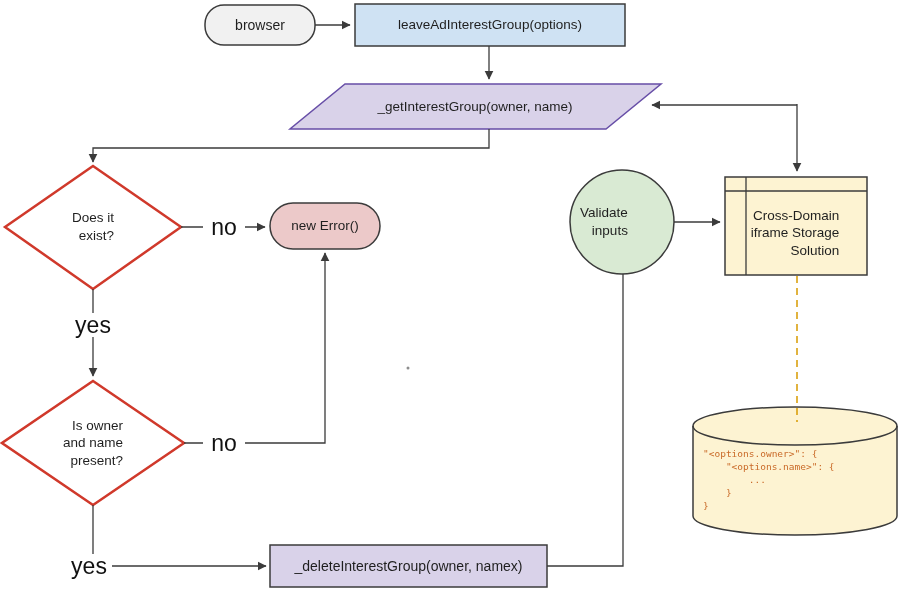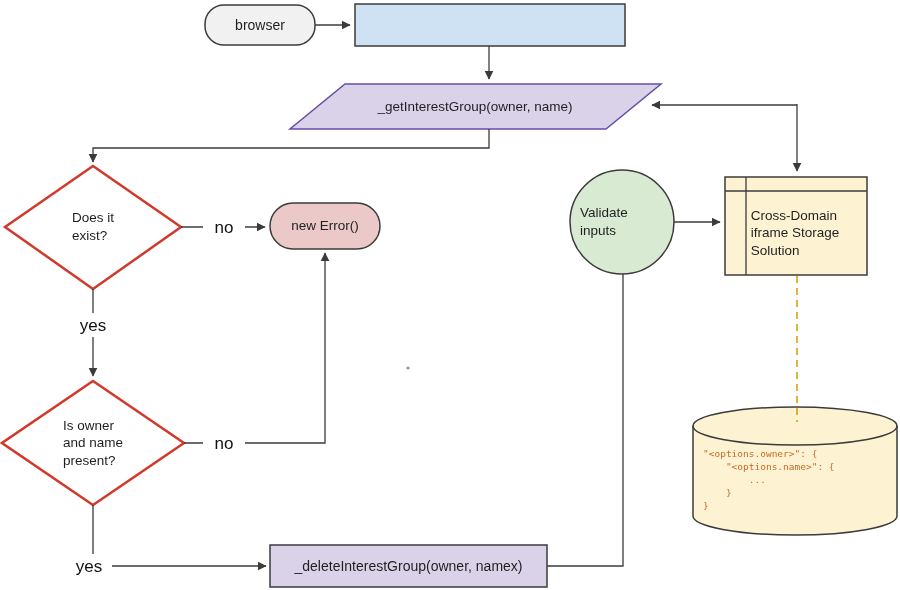--- a/index.html
+++ b/index.html
@@ -1,23 +1,23 @@
 <!DOCTYPE html>
 <html><head>
 <meta charset="utf-8">
 <style>
   html,body{margin:0;padding:0;background:#ffffff;}
   .stage{position:relative;width:900px;height:590px;background:#ffffff;overflow:hidden;
          font-family:"Liberation Sans", sans-serif;color:#1a1a1a;}
   .stage svg{position:absolute;left:0;top:0;}
   .lbl{position:absolute;display:flex;align-items:center;justify-content:center;
-       text-align:left;white-space:pre-line;font-size:13.5px;line-height:1.3;
+       text-align:right;white-space:pre-line;font-size:13.5px;line-height:1.3;
        color:#1f1f1f;pointer-events:none;}
   .edge-lbl{position:absolute;display:flex;align-items:center;justify-content:center;
-            font-size:17px;color:#111;background:#ffffff;line-height:1;}
+            font-size:23px;color:#111;background:#ffffff;line-height:1;}
   .code{position:absolute;margin:0;font-family:"DejaVu Sans Mono", monospace;
         font-size:9.5px;line-height:13px;color:#c96a28;white-space:pre;}
 </style>
 </head>
 <body>
 
 <div class="stage">
 
   <svg width="900" height="590" viewBox="0 0 900 590">
     <defs>
@@ -51,20 +51,21 @@
       <polyline points="547,566 623,566 623,274"></polyline>
       <line x1="674" y1="222" x2="720" y2="222" marker-end="url(#arr)"></line>
       <line x1="797" y1="105" x2="652" y2="105" marker-end="url(#arr)"></line>
       <line x1="797" y1="104" x2="797" y2="171" marker-end="url(#arr)"></line>
     </g>
     <line x1="797" y1="276" x2="797" y2="422" stroke-width="1.5" stroke-dasharray="7 5" stroke="#d79b00"></line>
     <circle cx="408" cy="368" r="1.5" fill="#8d8d8d"></circle>
   </svg>
 
   <div class="lbl" style="left:205px;top:5px;width:110px;height:40px;font-size:14px;">browser</div>
+  <div class="lbl" style="left:357px;top:4px;width:266px;height:42px;">leaveAdInterestGroup(options)</div>
   <div class="lbl" style="left:330px;top:84px;width:290px;height:45px;">_getInterestGroup(owner, name)</div>
   <div class="lbl" style="left:33px;top:197px;width:120px;height:60px;">Does it
 exist?</div>
   <div class="lbl" style="left:270px;top:203px;width:110px;height:46px;">new Error()</div>
   <div class="lbl" style="left:23px;top:408px;width:140px;height:70px;">Is owner
 and name
 present?</div>
   <div class="lbl" style="left:270px;top:545px;width:277px;height:42px;font-size:14px;border-radius:12px;">_deleteInterestGroup(owner, namex)</div>
   <div class="lbl" style="left:548px;top:192px;width:112px;height:60px;">Validate
 inputs</div>

